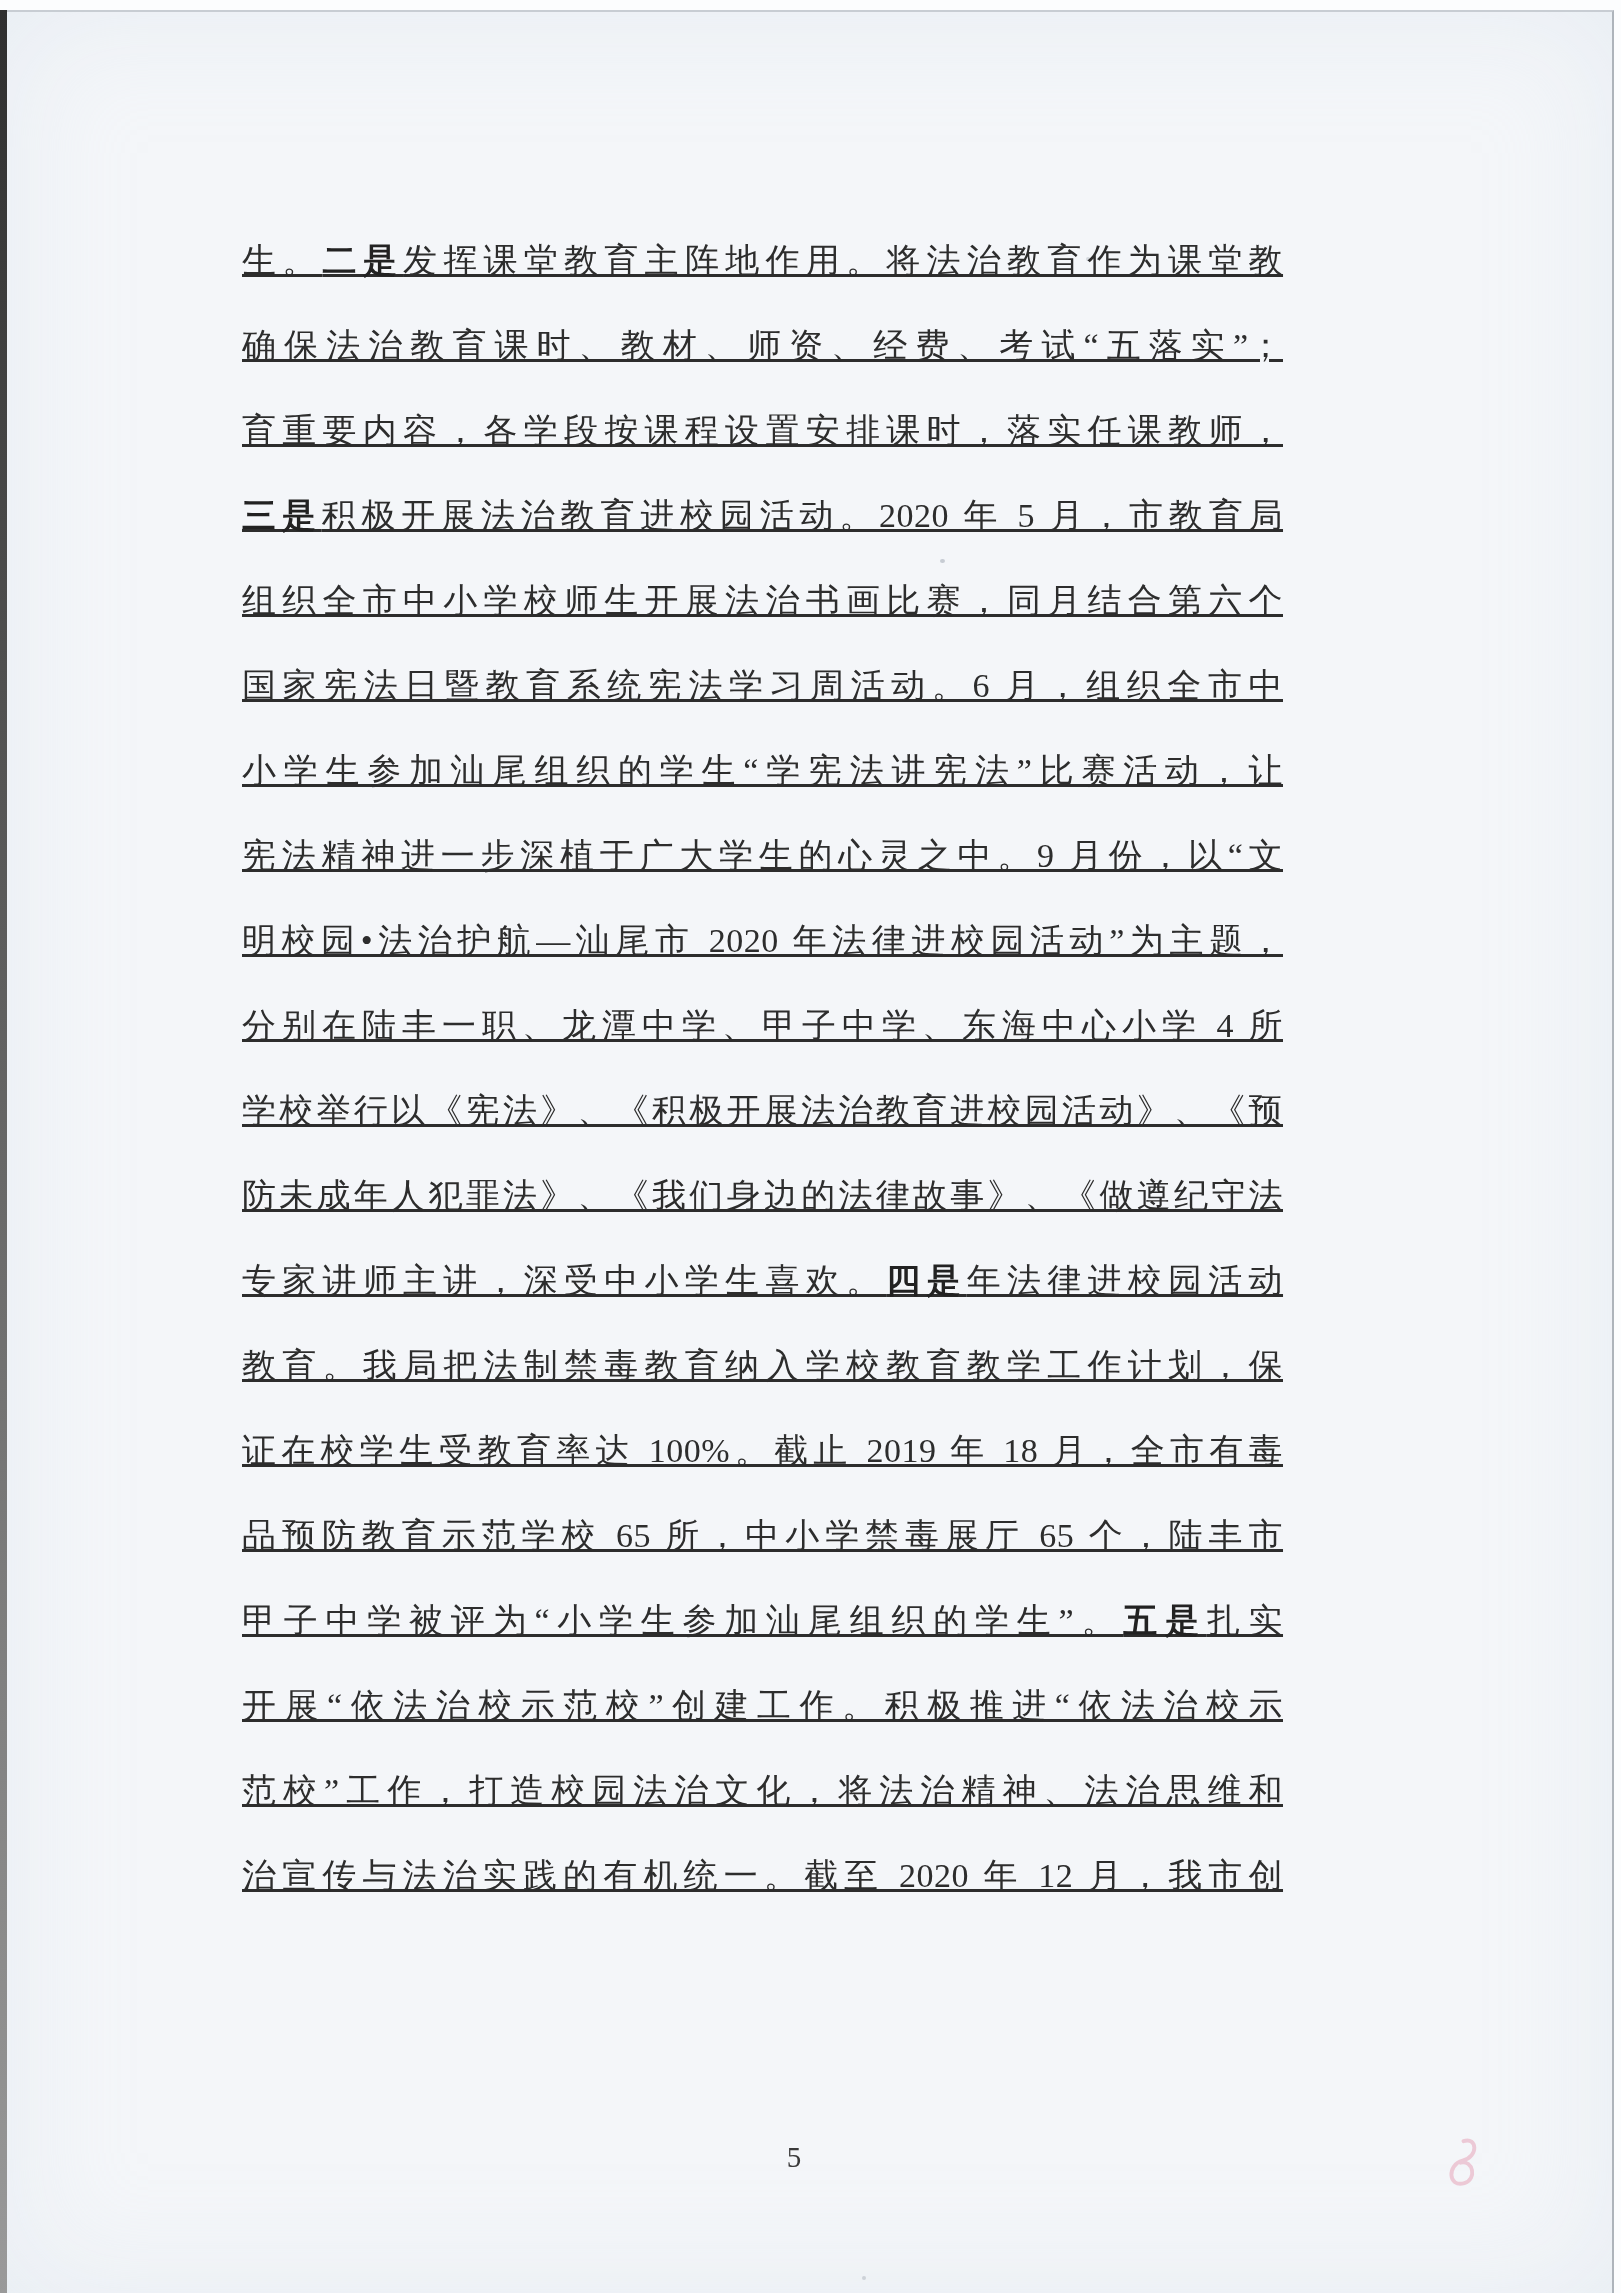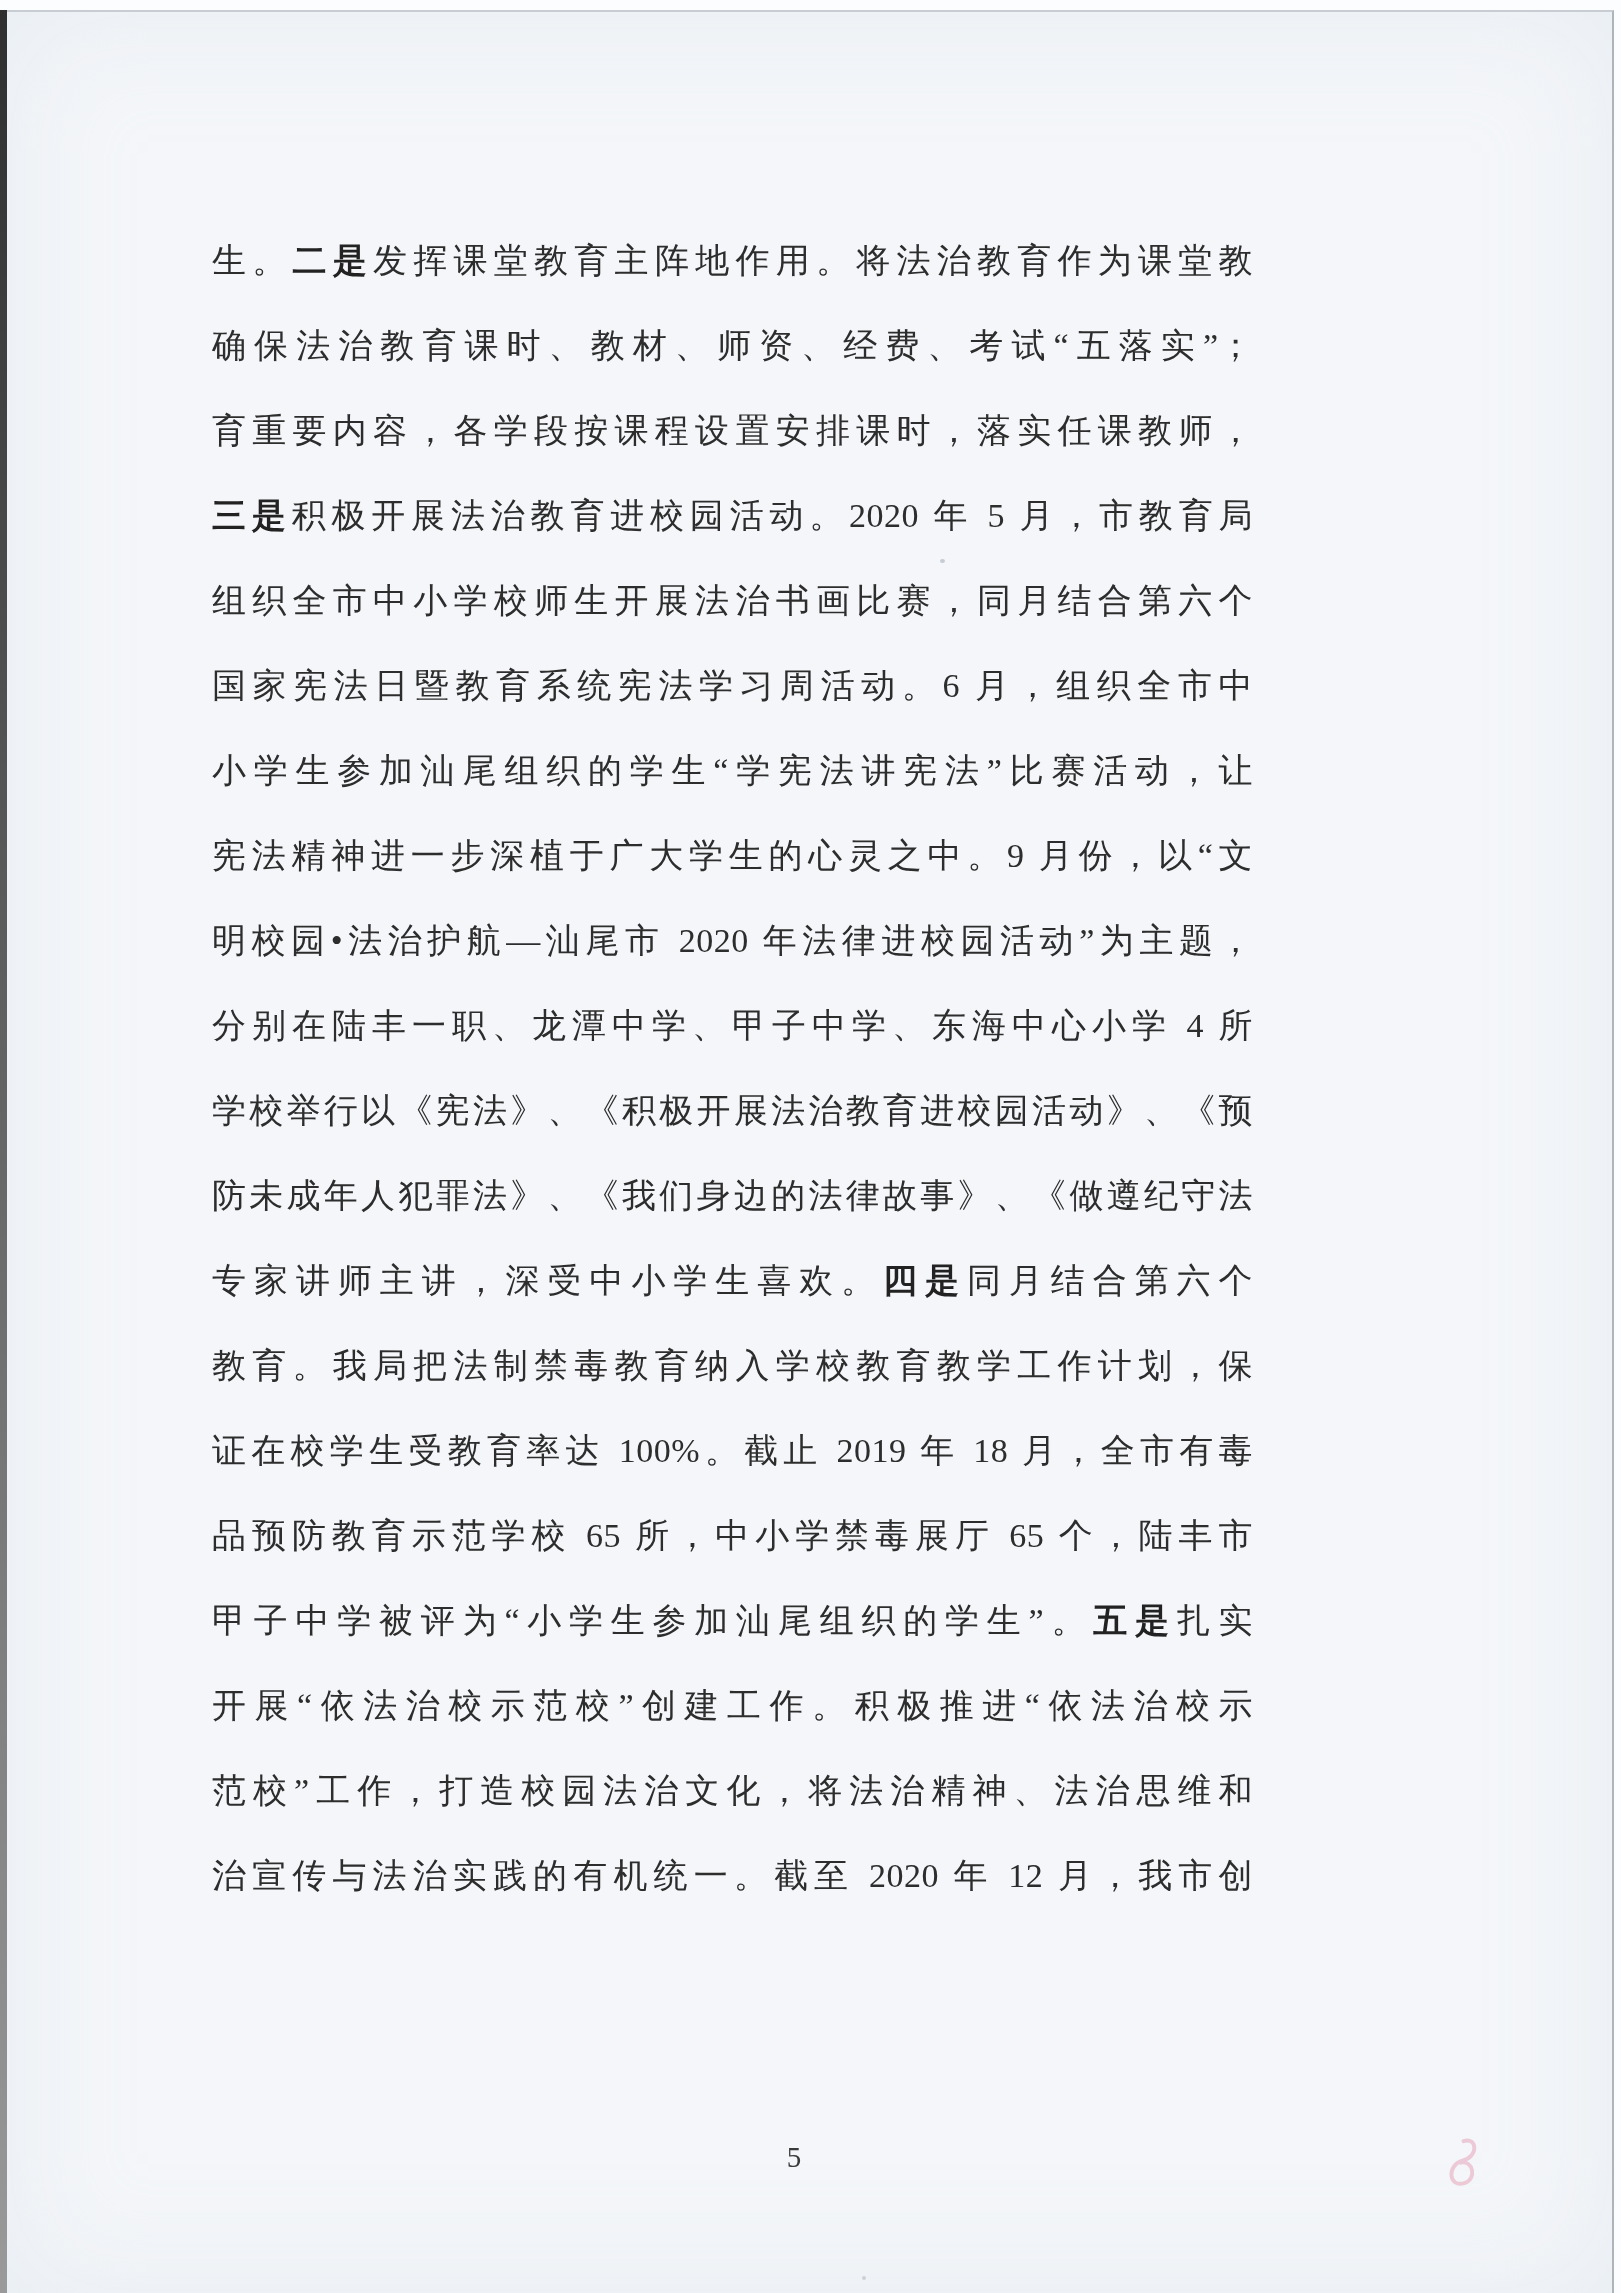--- a/index.html
+++ b/index.html
@@ -21,22 +21,23 @@
     background:linear-gradient(180deg,#2f2f2f 0%,#565656 35%,#7d7d7d 70%,#9a9a9a 100%);
   }
   .paper{
     position:absolute;left:6.9px;top:9.8px;right:6.9px;bottom:0;
     background:var(--paper);
     border-top:2px solid var(--border-top);
     border-right:2px solid var(--border-right);
     box-shadow:inset 0 0 118px rgba(210,220,232,0.35);
   }
   .text-block{
-    position:absolute;left:212px;top:218px;width:1041px;
+    position:absolute;left:242px;top:218px;width:1041px;
     color:var(--ink);
+    text-decoration:underline;
   }
   .line{
     height:85px;line-height:85px;font-size:34px;
     text-align:justify;text-align-last:justify;
     text-justify:inter-character;
     letter-spacing:0.5px;
   }
   .line .bold{font-weight:bold;color:#222;}
   .page-number{
     position:absolute;top:2141px;left:0;width:1588px;
@@ -67,21 +68,21 @@
     <div class="line"><span class="">育重要内容，各学段按课程设置安排课时，落实任课教师，</span></div>
     <div class="line"><span class="bold">三是</span><span class="">积极开展法治教育进校园活动。2020 年 5 月，市教育局</span></div>
     <div class="line"><span class="">组织全市中小学校师生开展法治书画比赛，同月结合第六个</span></div>
     <div class="line"><span class="">国家宪法日暨教育系统宪法学习周活动。6 月，组织全市中</span></div>
     <div class="line"><span class="">小学生参加汕尾组织的学生“学宪法讲宪法”比赛活动，让</span></div>
     <div class="line"><span class="">宪法精神进一步深植于广大学生的心灵之中。9 月份，以“文</span></div>
     <div class="line"><span class="">明校园•法治护航—汕尾市 2020 年法律进校园活动”为主题，</span></div>
     <div class="line"><span class="">分别在陆丰一职、龙潭中学、甲子中学、东海中心小学 4 所</span></div>
     <div class="line"><span class="">学校举行以《宪法》、《积极开展法治教育进校园活动》、《预</span></div>
     <div class="line"><span class="">防未成年人犯罪法》、《我们身边的法律故事》、《做遵纪守法</span></div>
-    <div class="line"><span class="">专家讲师主讲，深受中小学生喜欢。</span><span class="bold">四是</span><span class="">同月结合第六个</span></div>
+    <div class="line"><span class="">专家讲师主讲，深受中小学生喜欢。</span><span class="bold">四是</span><span class="">年法律进校园活动</span></div>
     <div class="line"><span class="">教育。我局把法制禁毒教育纳入学校教育教学工作计划，保</span></div>
     <div class="line"><span class="">证在校学生受教育率达 100%。截止 2019 年 18 月，全市有毒</span></div>
     <div class="line"><span class="">品预防教育示范学校 65 所，中小学禁毒展厅 65 个，陆丰市</span></div>
     <div class="line"><span class="">甲子中学被评为“小学生参加汕尾组织的学生”。</span><span class="bold">五是</span><span class="">扎实</span></div>
     <div class="line"><span class="">开展“依法治校示范校”创建工作。积极推进“依法治校示</span></div>
     <div class="line"><span class="">范校”工作，打造校园法治文化，将法治精神、法治思维和</span></div>
     <div class="line"><span class="">治宣传与法治实践的有机统一。截至 2020 年 12 月，我市创</span></div>
   </div>
 
 <div class="page-number">5</div>

